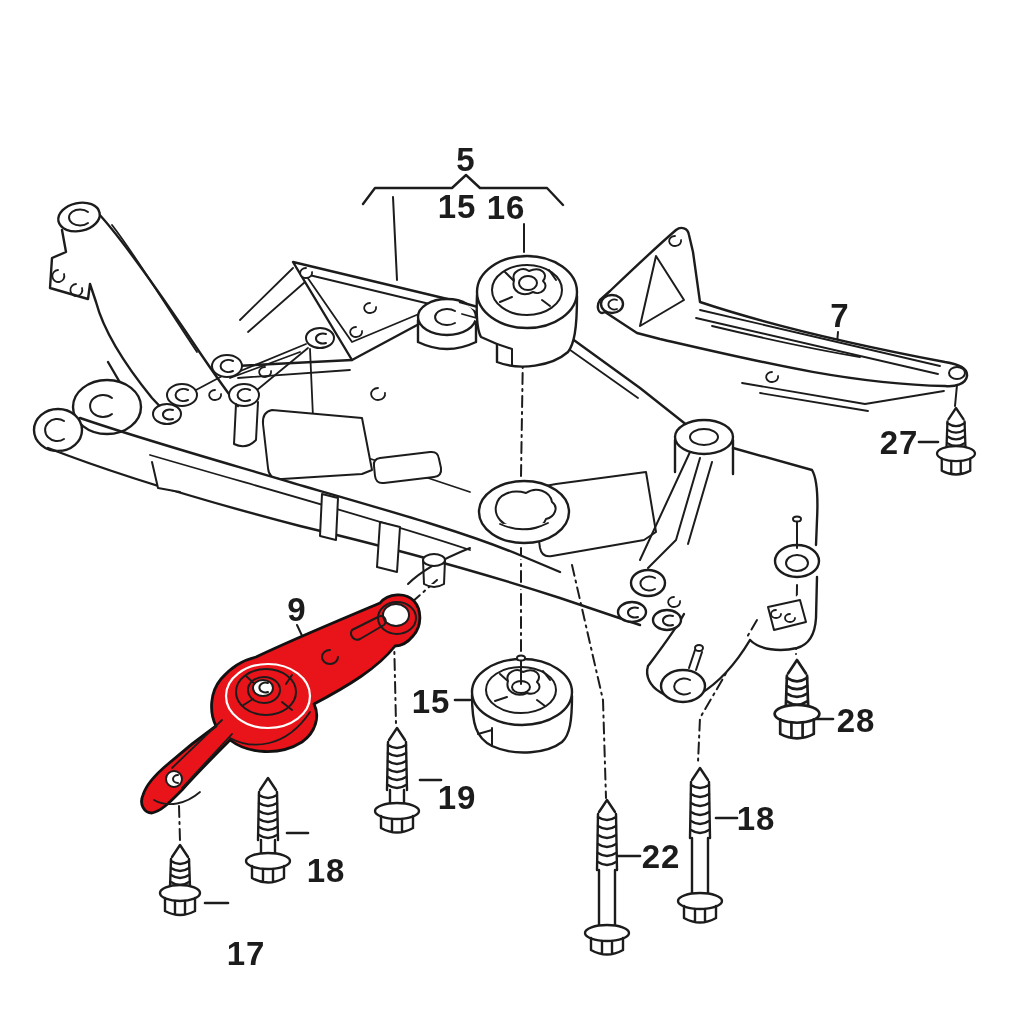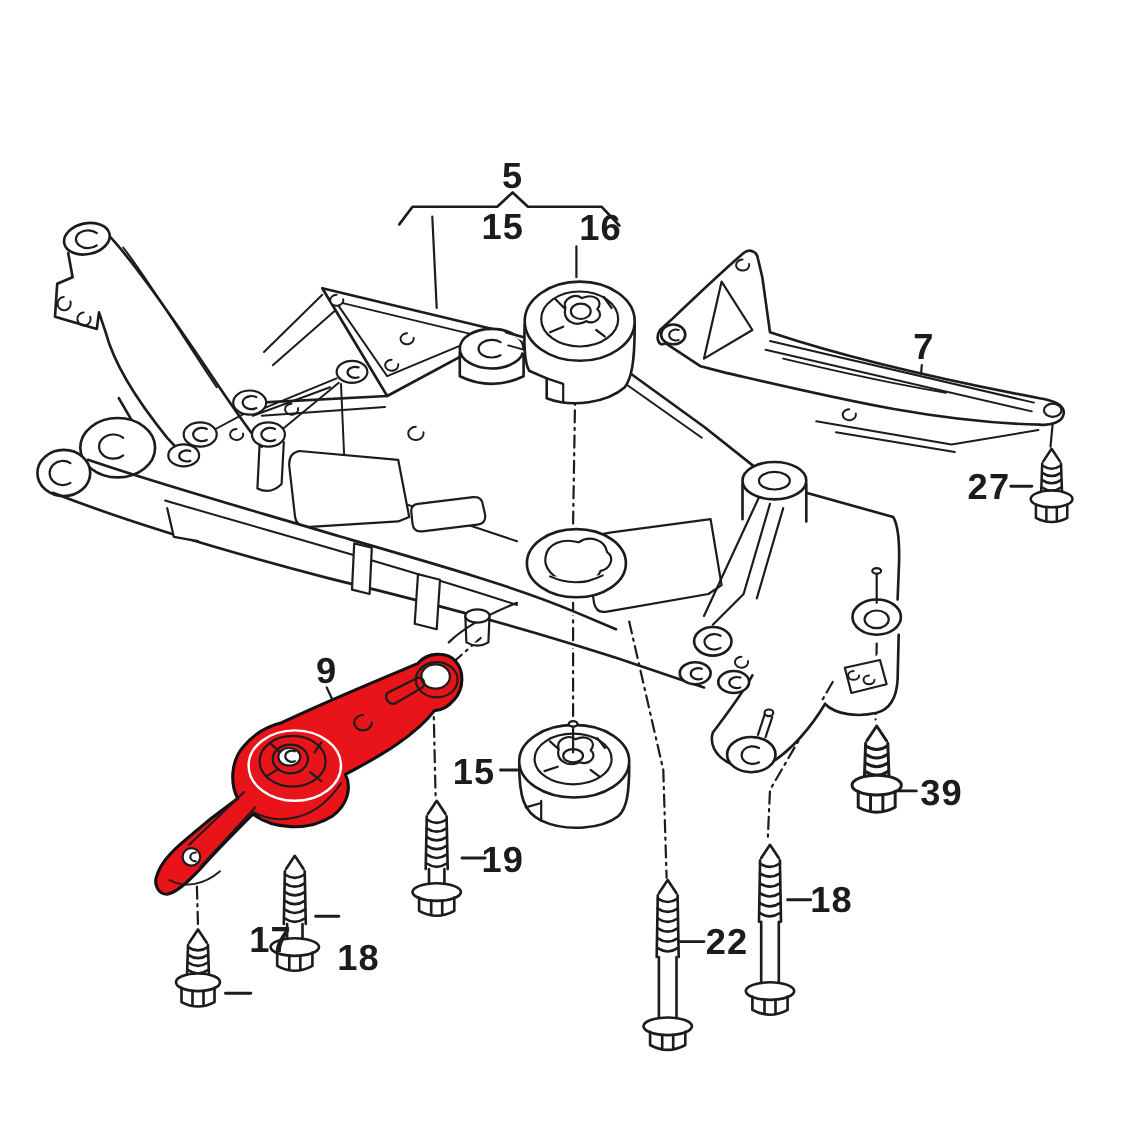--- a/index.html
+++ b/index.html
@@ -249,25 +249,25 @@
     <use href="#bolt-m" x="0" y="0" transform="translate(397,728)"></use>
     <use href="#bolt-s" x="0" y="0" transform="translate(956,408) scale(0.95)"></use>
     <use href="#bolt-s" x="0" y="0" transform="translate(797,660) scale(1.12)"></use>
     <use href="#bolt-l" x="0" y="0" transform="translate(700,768)"></use>
     <use href="#bolt-l" x="0" y="0" transform="translate(607,800)"></use>
   </g>
 </svg>
 
 <div class="callout" style="left:466px;top:159px">5</div>
 <div class="callout" style="left:457px;top:206px">15</div>
-<div class="callout" style="left:546px;top:207px">16</div>
+<div class="callout" style="left:506px;top:207px">16</div>
 <div class="callout" style="left:840px;top:315px">7</div>
 <div class="callout" style="left:899px;top:442px">27</div>
 <div class="callout" style="left:297px;top:609px">9</div>
 <div class="callout" style="left:431px;top:701px">15</div>
-<div class="callout" style="left:246px;top:854px">17</div>
+<div class="callout" style="left:246px;top:953px">17</div>
 <div class="callout" style="left:326px;top:870px">18</div>
-<div class="callout" style="left:457px;top:781px">19</div>
+<div class="callout" style="left:457px;top:797px">19</div>
 <div class="callout" style="left:661px;top:856px">22</div>
 <div class="callout" style="left:756px;top:818px">18</div>
-<div class="callout" style="left:856px;top:720px">39</div>
+<div class="callout" style="left:856px;top:720px">28</div>
 
 </div>
 
 </body></html>

